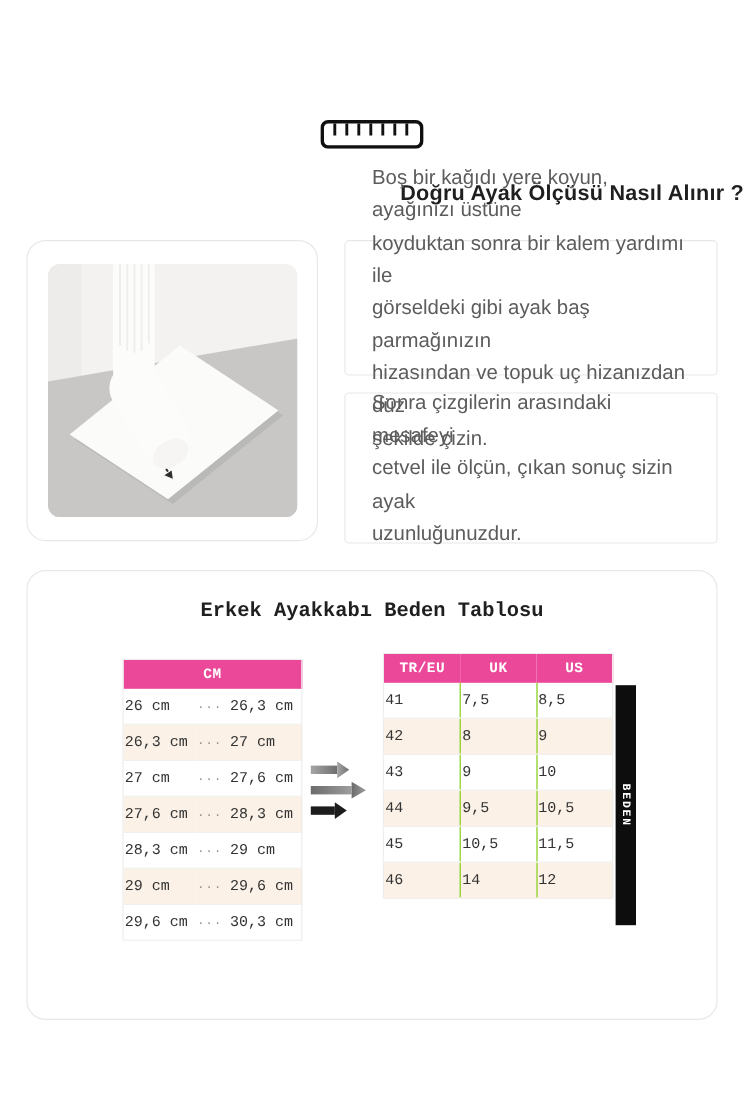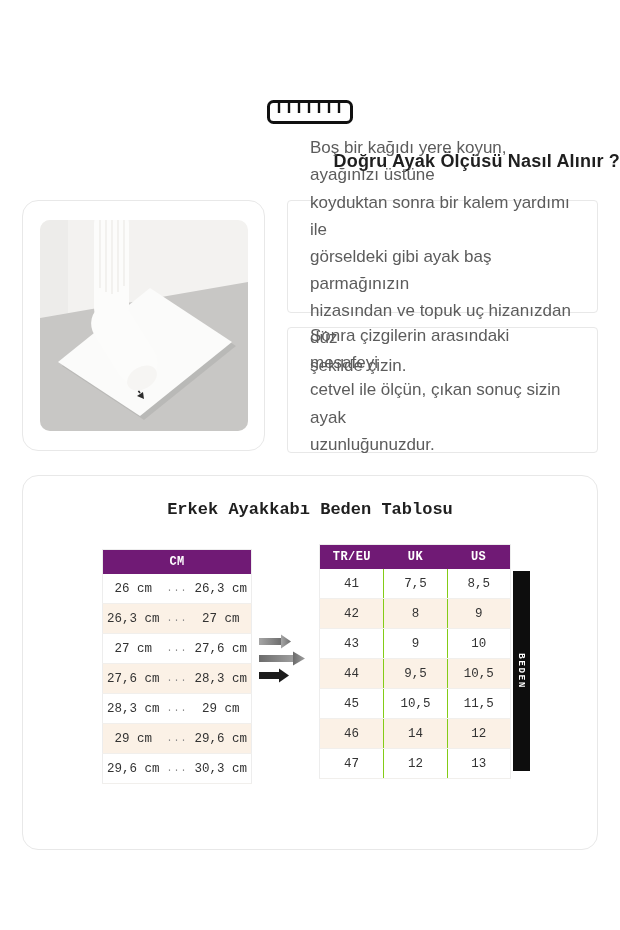--- a/index.html
+++ b/index.html
@@ -30,23 +30,23 @@
   .table-card{
     position:relative;box-sizing:border-box;margin:22px 22px 0;height:375px;
     border:1px solid #e8e8e8;border-radius:16px;background:#fff;font-family:Liberation Mono, monospace;
   }
   .table-title{margin:0;padding-top:24px;text-align:center;font-size:17px;font-weight:700;color:#1f1f1f;}
 
   table{border-collapse:collapse;}
   .cm-table{position:absolute;left:79px;top:73px;width:150px;font-size:12.5px;color:#333;border:1px solid #ededed;}
   .size-table{position:absolute;left:296px;top:68px;width:192px;font-size:12.5px;color:#333;border:1px solid #ededed;}
   .cm-table thead th,.size-table thead th{
-    background:#701a75;color:#ffffff;height:22px;font-size:12px;font-weight:700;letter-spacing:.4px;text-align:center;
-  }
-  .cm-table tbody td,.size-table tbody td{height:27px;text-align:center;border-bottom:1px solid #f1efec;}
+    background:#ec4899;color:#ffffff;height:22px;font-size:12px;font-weight:700;letter-spacing:.4px;text-align:center;
+  }
+  .cm-table tbody td,.size-table tbody td{height:27px;border-bottom:1px solid #f1efec;}
   .cm-table tbody tr:nth-child(even),.size-table tbody tr:nth-child(even){background:#fbf1e6;}
   .cm-table td.sep{color:#8f8f8f;font-size:10px;letter-spacing:1px;width:26px;}
   .cm-table td.val{width:62px;}
   .size-table td,.size-table th{width:64px;}
   .size-table td+td{border-left:1px solid #84cc16;}
 
   .arrows{position:absolute;left:234px;top:156px;width:54px;height:54px;line-height:0;}
   .beden-bar{
     position:absolute;left:490px;top:95px;width:17px;height:200px;background:#0d0d0d;
     display:flex;align-items:center;justify-content:center;
@@ -231,24 +231,19 @@
       <tr>
         <td>45</td>
         <td>10,5</td>
         <td>11,5</td>
       </tr>
       <tr>
         <td>46</td>
         <td>14</td>
         <td>12</td>
       </tr>
-      <tr>
-        <td>47</td>
-        <td>12</td>
-        <td>13</td>
-      </tr>
     </tbody>
   </table>
 
   <div class="beden-bar">
     <span>BEDEN</span>
   </div>
 </section>
 
 </body></html>

